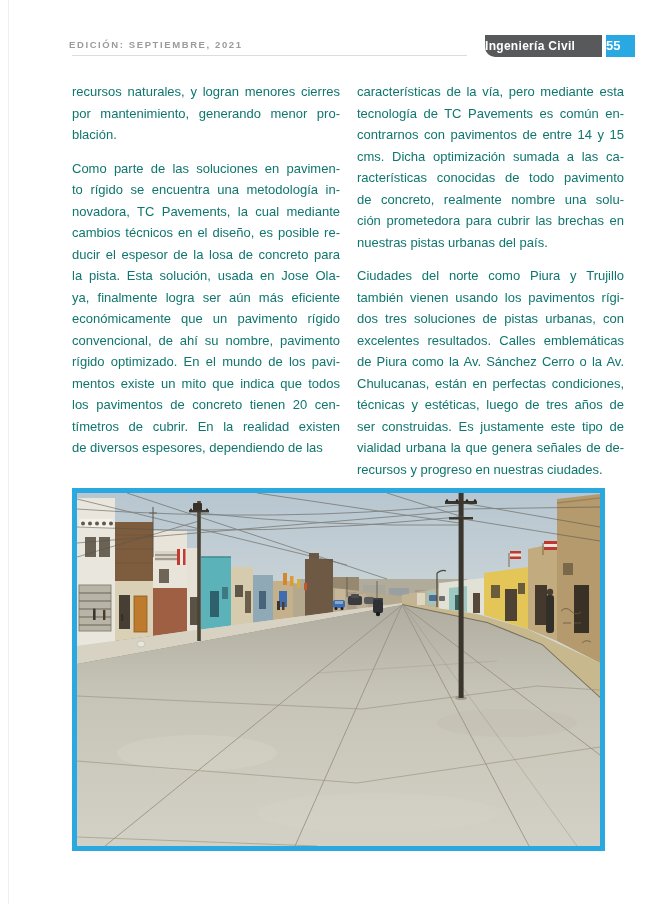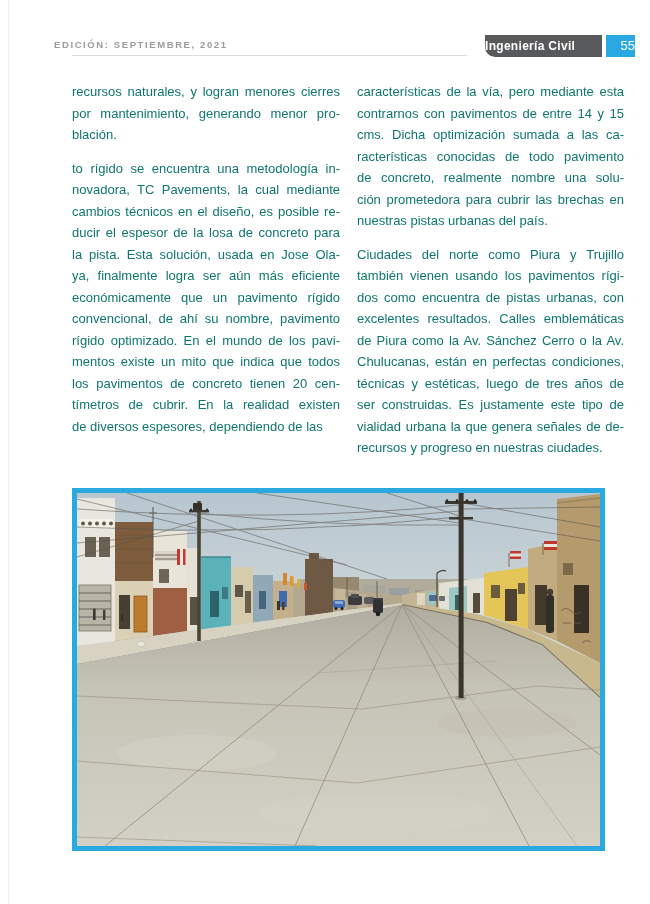--- a/index.html
+++ b/index.html
@@ -2,32 +2,32 @@
 <html><head>
 <meta charset="utf-8">
 <style>
   html,body{margin:0;padding:0;background:#ffffff;}
   .page{
     position:relative;width:650px;height:904px;background:#ffffff;overflow:hidden;
     font-family:"Liberation Sans","DejaVu Sans",sans-serif;
   }
   .scan-edge{position:absolute;left:8px;top:0;width:1px;height:904px;background:#f0f0ef;}
   .edition{
-    position:absolute;left:54px;top:39px;font-size:9.5px;font-weight:bold;
+    position:absolute;left:69px;top:39px;font-size:9.5px;font-weight:bold;
     letter-spacing:1.6px;color:#9b9b9b;white-space:nowrap;
   }
   .header-rule{position:absolute;left:72px;top:55px;width:395px;height:1px;background:#dcdcdc;}
   .badge{
     position:absolute;left:485px;top:35px;width:117px;height:22px;background:#58595b;
     border-radius:0 0 0 10px;color:#ffffff;font-size:12px;font-weight:bold;
     text-align:left;line-height:22px;letter-spacing:.3px;
   }
   .pagenum{
     position:absolute;left:606px;top:35px;width:29px;height:22px;background:#29a8e1;
-    color:#ffffff;font-size:13px;font-weight:normal;text-align:right;line-height:22px;
+    color:#ffffff;font-size:13px;font-weight:bold;text-align:left;line-height:22px;
   }
   .col{
     position:absolute;top:81px;color:#0f766e;font-size:13px;line-height:21.5px;
   }
   .col.left{left:72px;width:268px;}
   .col.right{left:357px;width:267px;}
   .para{margin:0 0 12px 0;}
   .line{text-align:justify;text-align-last:justify;white-space:nowrap;overflow:hidden;}
   .line.last{text-align-last:left;}
   .photo-frame{
@@ -47,49 +47,51 @@
   <div class="badge">Ingeniería Civil</div>
   <div class="pagenum">55</div>
 
   <div class="col left">
       <div class="para">
         <div class="line">recursos naturales, y logran menores cierres</div>
         <div class="line">por mantenimiento, generando menor pro-</div>
         <div class="line last">blación.</div>
       </div>
       <div class="para">
+        <div class="line">Como parte de las soluciones en pavimen-</div>
         <div class="line">to rígido se encuentra una metodología in-</div>
         <div class="line">novadora, TC Pavements, la cual mediante</div>
         <div class="line">cambios técnicos en el diseño, es posible re-</div>
         <div class="line">ducir el espesor de la losa de concreto para</div>
         <div class="line">la pista. Esta solución, usada en Jose Ola-</div>
         <div class="line">ya, finalmente logra ser aún más eficiente</div>
         <div class="line">económicamente que un pavimento rígido</div>
         <div class="line">convencional, de ahí su nombre, pavimento</div>
         <div class="line">rígido optimizado. En el mundo de los pavi-</div>
         <div class="line">mentos existe un mito que indica que todos</div>
         <div class="line">los pavimentos de concreto tienen 20 cen-</div>
         <div class="line">tímetros de cubrir. En la realidad existen</div>
         <div class="line last">de diversos espesores, dependiendo de las</div>
       </div>
     </div>
   <div class="col right">
       <div class="para">
         <div class="line">características de la vía, pero mediante esta</div>
+        <div class="line">tecnología de TC Pavements es común en-</div>
         <div class="line">contrarnos con pavimentos de entre 14 y 15</div>
         <div class="line">cms. Dicha optimización sumada a las ca-</div>
         <div class="line">racterísticas conocidas de todo pavimento</div>
         <div class="line">de concreto, realmente nombre una solu-</div>
         <div class="line">ción prometedora para cubrir las brechas en</div>
         <div class="line last">nuestras pistas urbanas del país.</div>
       </div>
       <div class="para">
         <div class="line">Ciudades del norte como Piura y Trujillo</div>
         <div class="line">también vienen usando los pavimentos rígi-</div>
-        <div class="line">dos como encuentra de pistas urbanas, con</div>
+        <div class="line">dos tres soluciones de pistas urbanas, con</div>
         <div class="line">excelentes resultados. Calles emblemáticas</div>
         <div class="line">de Piura como la Av. Sánchez Cerro o la Av.</div>
         <div class="line">Chulucanas, están en perfectas condiciones,</div>
         <div class="line">técnicas y estéticas, luego de tres años de</div>
         <div class="line">ser construidas. Es justamente este tipo de</div>
         <div class="line">vialidad urbana la que genera señales de de-</div>
         <div class="line last">recursos y progreso en nuestras ciudades.</div>
       </div>
     </div>
 

